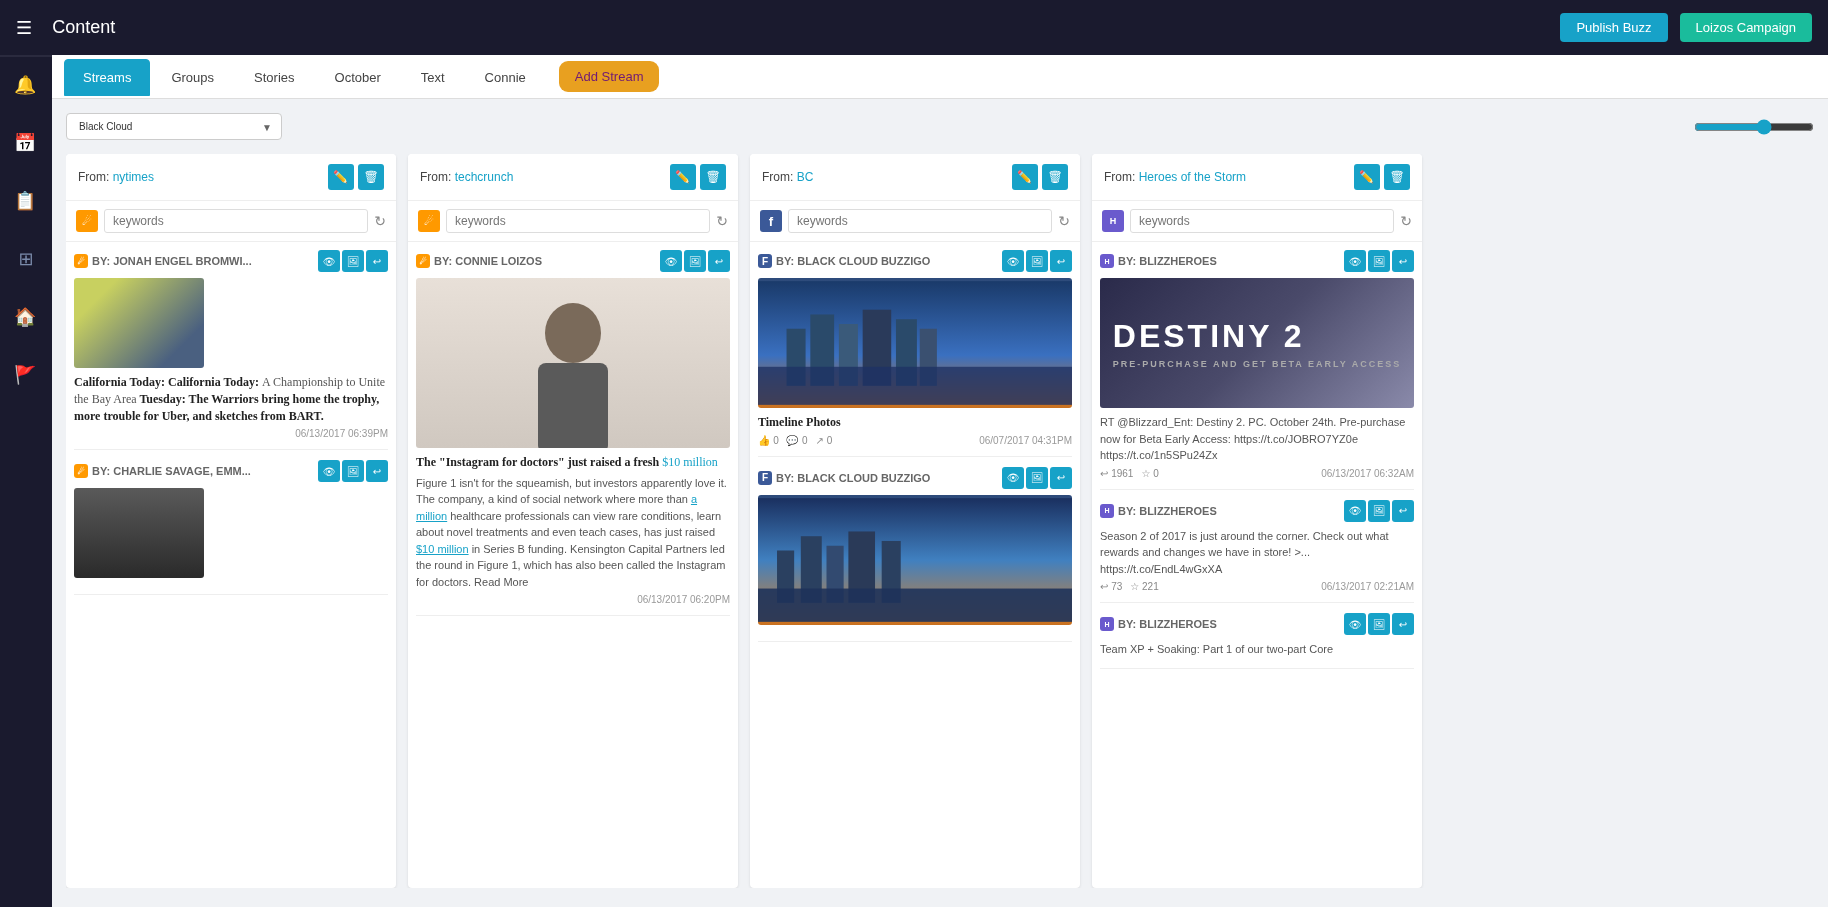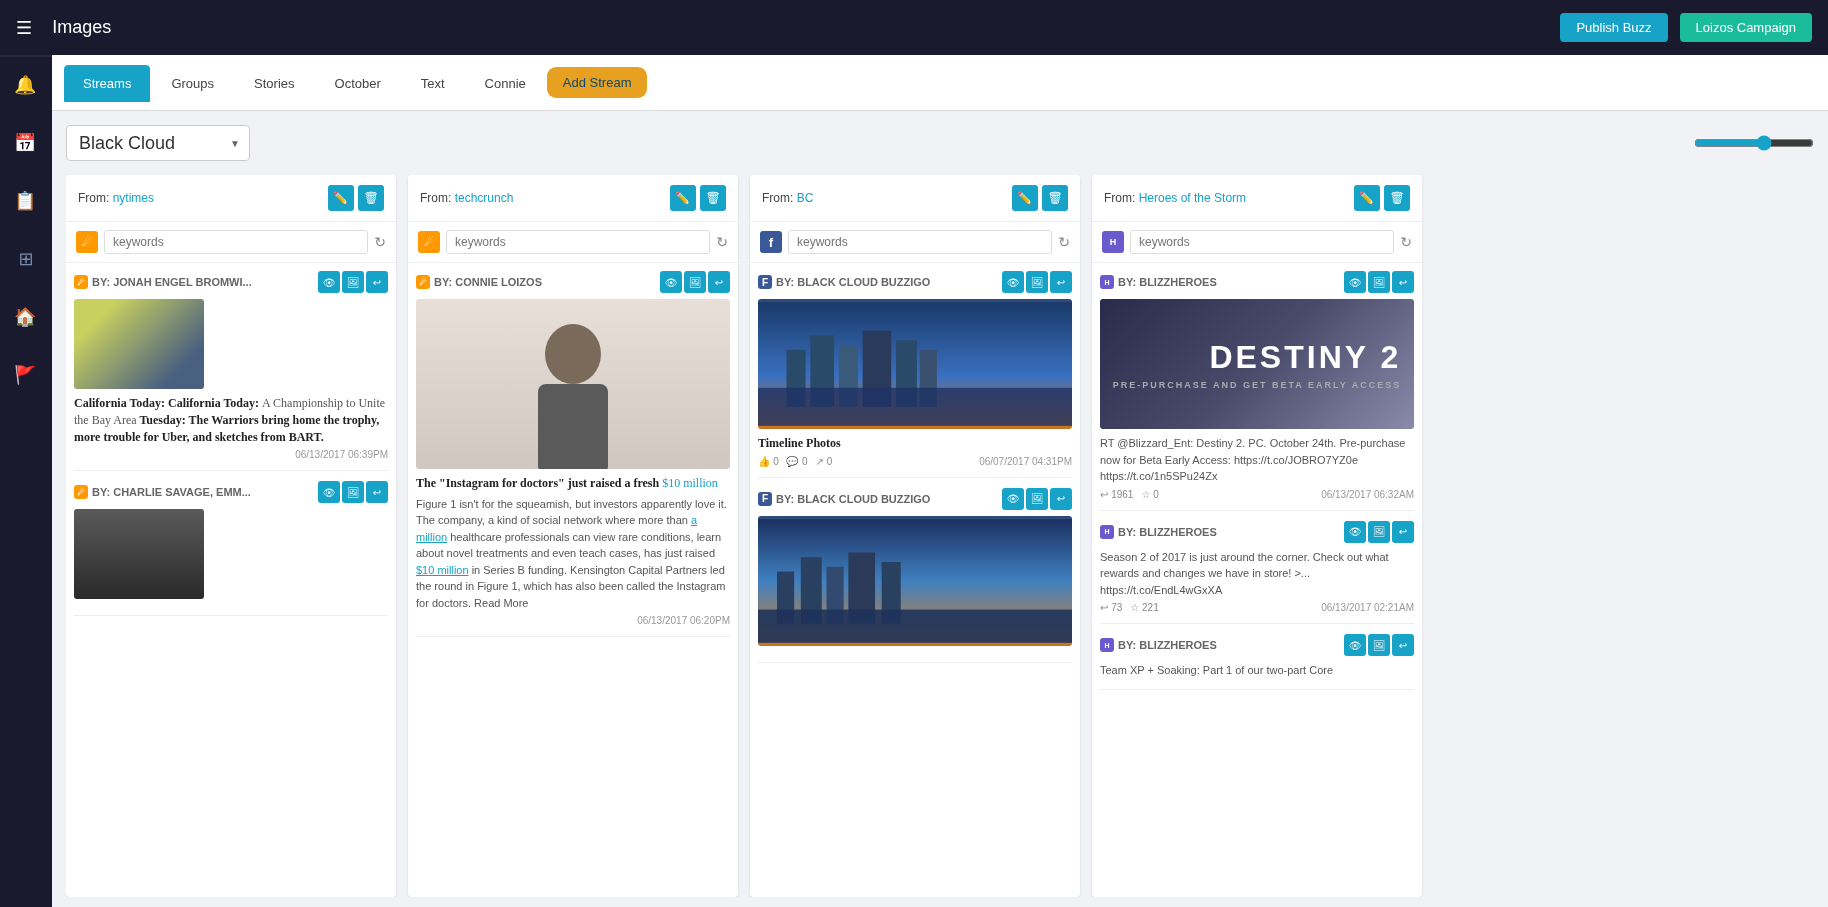--- a/index.html
+++ b/index.html
@@ -64,48 +64,48 @@
     
     .main-content { flex: 1; display: flex; flex-direction: column; overflow: hidden; }
 
     
     .tab-bar {
       background: #fff;
       border-bottom: 1px solid #ddd;
       display: flex;
       align-items: center;
       padding: 0 12px;
-      height: 56px;
+      height: 44px;
       gap: 2px;
     }
     .tab {
       padding: 10px 18px;
       font-size: 13px;
       cursor: pointer;
       border-radius: 4px 4px 0 0;
       color: #444;
       font-weight: 500;
       border: 1px solid transparent;
       margin-bottom: -1px;
     }
     .tab.active {
       background: #17a2c8;
       color: #fff;
       border-color: #17a2c8;
     }
     .tab-add {
       background: #e8a020;
-      color: #0c4a6e;
+      color: #701a75;
       padding: 8px 16px;
       border-radius: 9px;
       font-size: 13px;
       cursor: pointer;
       border: none;
       font-weight: 500;
-      margin-left: 0;
+      margin-left: 12px;
     }
 
     
     .content-area {
       flex: 1;
       background: #f0f2f5;
       padding: 14px 14px 0 14px;
       overflow: hidden;
     }
 
@@ -113,27 +113,27 @@
     .dropdown-row {
       display: flex;
       align-items: center;
       margin-bottom: 14px;
       justify-content: space-between;
     }
     .stream-select {
       background: #fff;
       border: 1px solid #ccc;
       padding: 7px 30px 7px 12px;
-      font-size: 18px;
+      font-size: 10px;
       border-radius: 4px;
       cursor: pointer;
       appearance: none;
       -webkit-appearance: none;
       position: relative;
-      width: 184px;
+      width: 216px;
       color: #333;
     }
     .select-wrapper {
       position: relative;
       display: inline-block;
     }
     .select-wrapper::after {
       content: '▼';
       position: absolute;
       right: 10px;
@@ -399,21 +399,21 @@
 
     .columns-row::-webkit-scrollbar { height: 6px; }
     .columns-row::-webkit-scrollbar-track { background: #f0f2f5; }
     .columns-row::-webkit-scrollbar-thumb { background: #bbb; border-radius: 3px; }
   </style>
 </head>
 <body>
 
 <div class="top-bar">
   <span class="hamburger">☰</span>
-  <span class="top-title">Images</span>
+  <span class="top-title">Content</span>
   <button class="btn-publish">Publish Buzz</button>
   <button class="btn-campaign">Loizos Campaign</button>
 </div>
 
 <div class="layout">
 
   <div class="sidebar">
     <div class="sidebar-icon">🔔</div>
     <div class="sidebar-icon">📅</div>
     <div class="sidebar-icon">📋</div>
@@ -650,21 +650,21 @@
                   <div class="heroes-icon" style="width:14px;height:14px;font-size:7px;font-weight:bold;">H</div>
                   <span>By: BlizzHeroes</span>
                 </div>
                 <div class="feed-actions">
                   <button class="feed-action">👁</button>
                   <button class="feed-action">🖼</button>
                   <button class="feed-action">↩</button>
                 </div>
               </div>
               <div class="feed-img-destiny">
-                <div style="text-align:right;">
+                <div style="text-align:left;">
                   <div style="font-size:32px;font-weight:900;color:#fff;letter-spacing:3px;">DESTINY 2</div>
                   <div style="font-size:9px;color:#aaa;margin-top:4px;">PRE-PURCHASE AND GET BETA EARLY ACCESS</div>
                 </div>
               </div>
               <div class="feed-body">RT @Blizzard_Ent: Destiny 2. PC. October 24th. Pre-purchase now for Beta Early Access: https://t.co/JOBRO7YZ0e https://t.co/1n5SPu24Zx</div>
               <div class="feed-meta">
                 <span>↩ 1961</span>
                 <span>☆ 0</span>
                 <span class="feed-timestamp" style="margin-left:auto;margin-top:0;">06/13/2017 06:32AM</span>
               </div>

